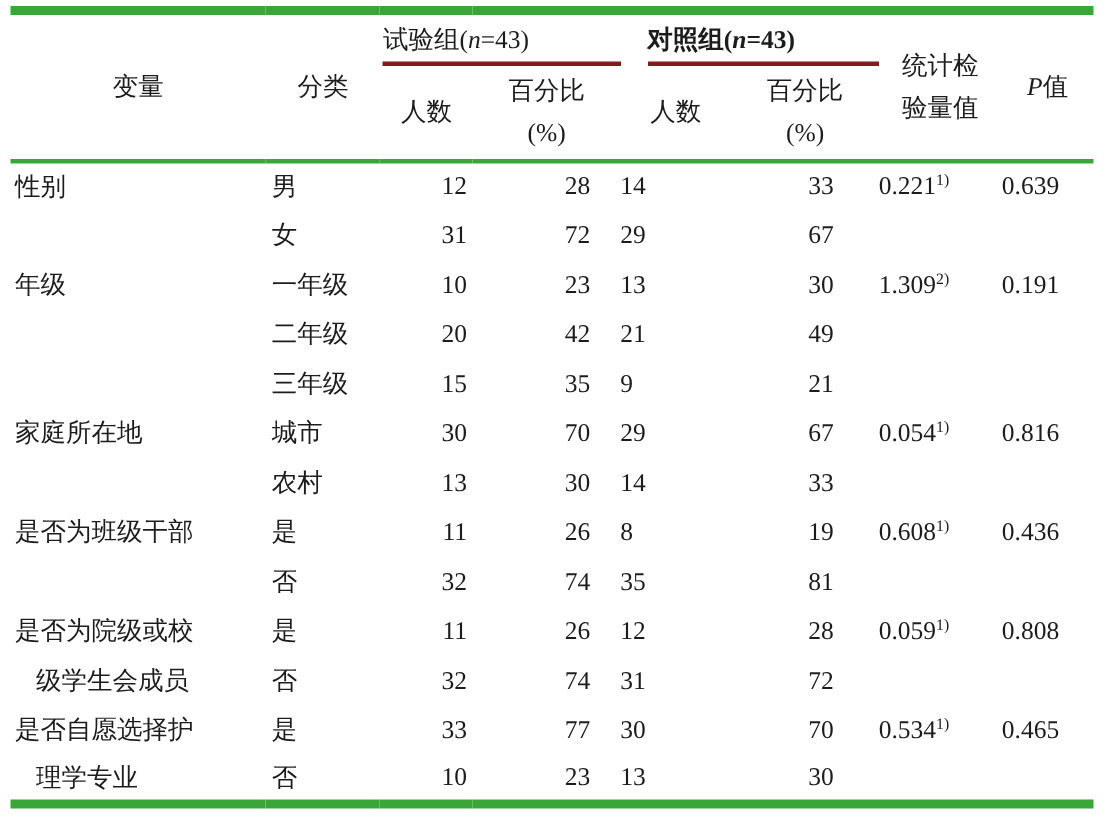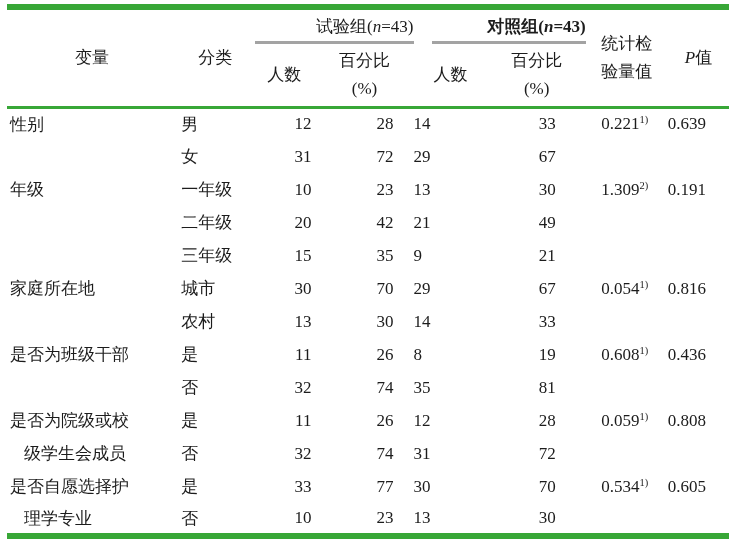--- a/index.html
+++ b/index.html
@@ -32,40 +32,40 @@
   th {
     font-weight: normal;
     padding: 0;
   }
   tr.group-row { height: 37px; }
   tr.sub-row   { height: 63px; }
   tbody tr     { height: 33px; }
 
   th.group-th { vertical-align: bottom; }
   .grp {
-    text-align: right;
-    border-bottom: 3px solid #a3a3a3;
+    text-align: left;
+    border-bottom: 3px solid #7f1d1d;
     padding-bottom: 3px;
     white-space: nowrap;
   }
   .grp-exp  { margin-left: 2px; }
   .grp-ctrl { margin-left: 18px; font-weight: bold; }
 
   th.mid { vertical-align: middle; text-align: center; }
   .two-line { line-height: 1.65; }
 
   td { padding: 0; vertical-align: middle; white-space: nowrap; }
   td.c-var  { text-align: left;  padding-left: 3px; }
   td.c-var.indent { padding-left: 17px; }
   td.c-cat  { text-align: left;  padding-left: 4px; }
   td.c-en   { text-align: right; padding-right: 4px; }
   td.c-epct { text-align: right; padding-right: 20px; }
   td.c-cn   { text-align: left; padding-right: 4px; }
   td.c-cpct { text-align: right; padding-right: 30px; }
-  td.c-stat { text-align: center; padding-right: 4px; }
+  td.c-stat { text-align: left; padding-right: 4px; }
   td.c-p    { padding-right: 1px; }
 
   sup.fnote {
     font-size: 10.5px;
     vertical-align: 6px;
     letter-spacing: 0;
   }
   i { font-style: italic; }
 </style>
 </head>
@@ -234,21 +234,21 @@
           <td class="c-p"><span></span></td>
         </tr>
         <tr>
           <td class="c-var"><span>是否自愿选择护</span></td>
           <td class="c-cat"><span>是</span></td>
           <td class="c-en"><span>33</span></td>
           <td class="c-epct"><span>77</span></td>
           <td class="c-cn"><span>30</span></td>
           <td class="c-cpct"><span>70</span></td>
           <td class="c-stat"><span>0.534</span><sup class="fnote">1)</sup></td>
-          <td class="c-p"><span>0.605</span></td>
+          <td class="c-p"><span>0.465</span></td>
         </tr>
         <tr>
           <td class="c-var indent"><span>理学专业</span></td>
           <td class="c-cat"><span>否</span></td>
           <td class="c-en"><span>10</span></td>
           <td class="c-epct"><span>23</span></td>
           <td class="c-cn"><span>13</span></td>
           <td class="c-cpct"><span>30</span></td>
           <td class="c-stat"><span></span><sup class="fnote"></sup></td>
           <td class="c-p"><span></span></td>

